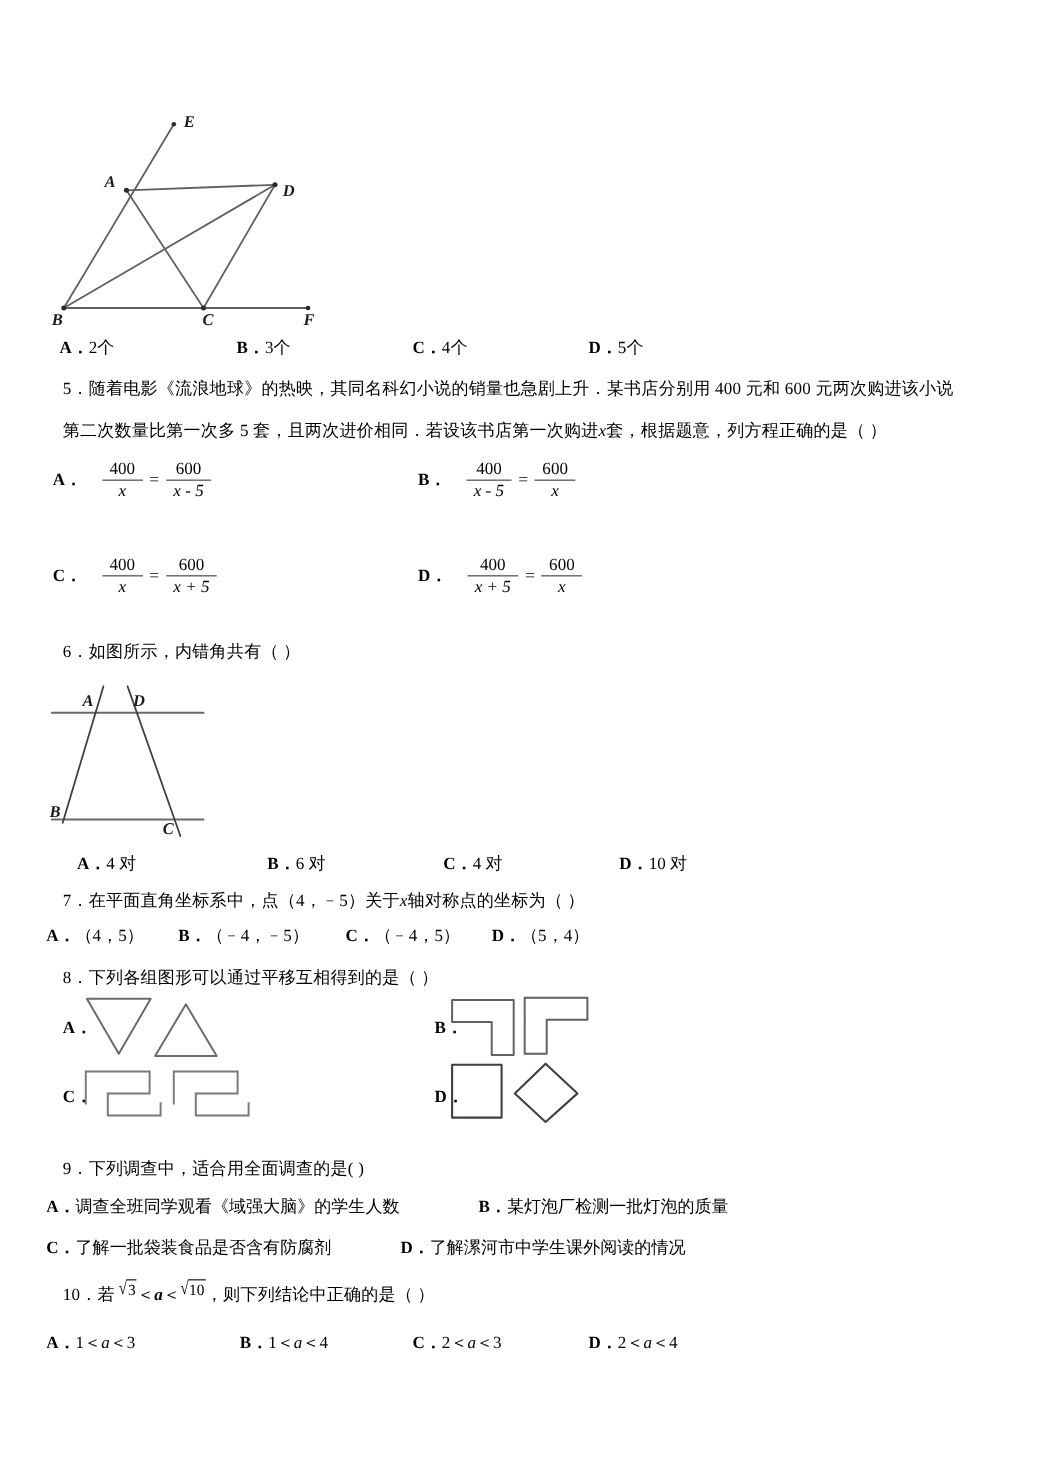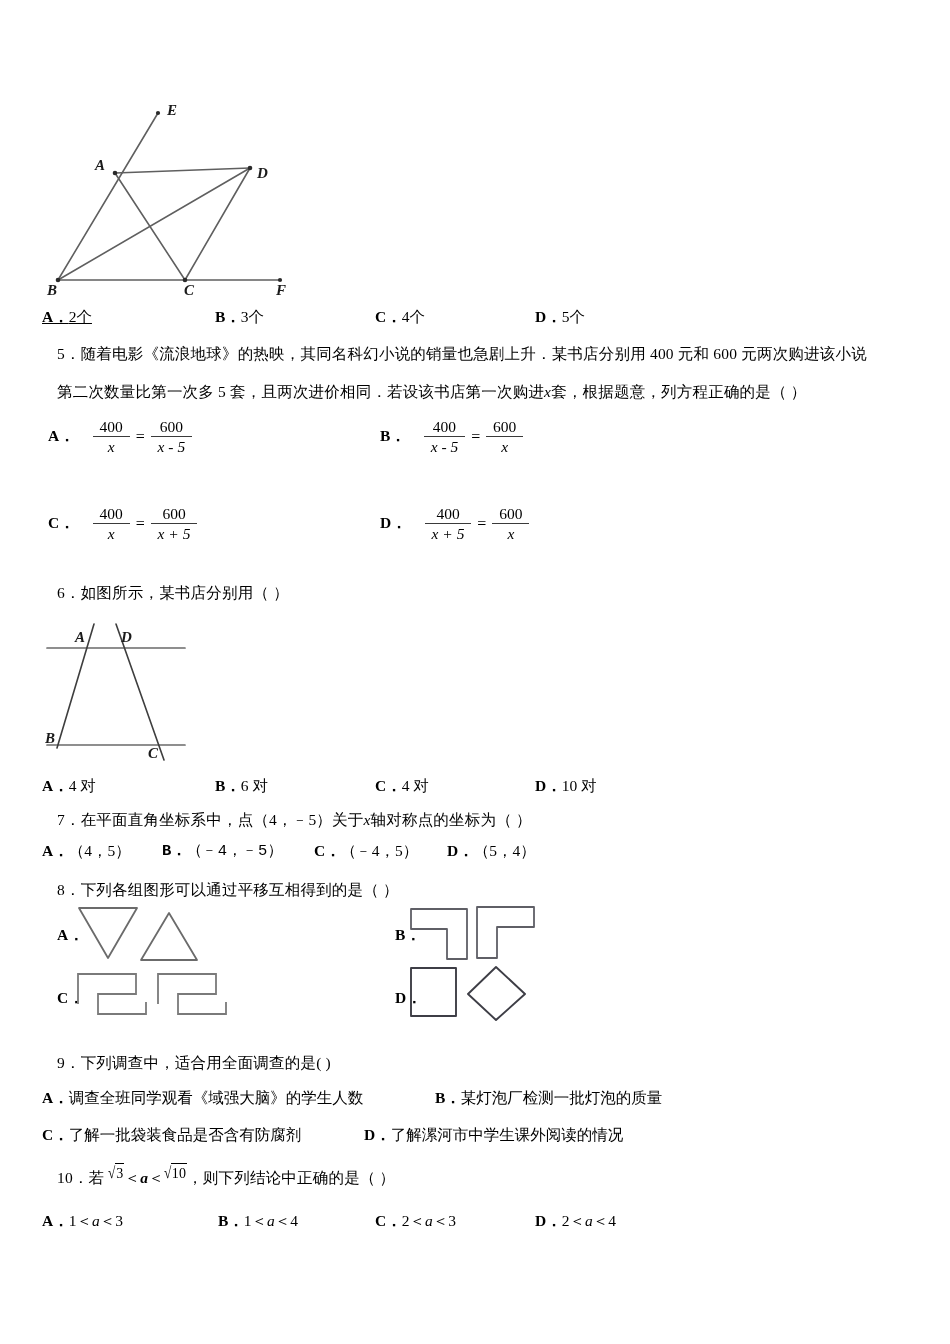--- a/index.html
+++ b/index.html
@@ -160,21 +160,21 @@
       <text x="122" y="20">E</text>
       <text x="50" y="75">A</text>
       <text x="212" y="83">D</text>
       <text x="2" y="200">B</text>
       <text x="139" y="200">C</text>
       <text x="231" y="200">F</text>
     </svg>
   </div>
 
   <div class="optrow" style="top:306px;">
-    <span class="opt" style="left:0px;text-decoration:underline;">
+    <span class="opt" style="left:12px;">
       <span class="opt-label">A．</span><span>2个</span>
     </span>
     <span class="opt" style="left:173px;">
       <span class="opt-label">B．</span><span>3个</span>
     </span>
     <span class="opt" style="left:333px;font-family:Liberation Serif, serif;">
       <span class="opt-label">C．</span><span>4个</span>
     </span>
     <span class="opt" style="left:493px;font-family:Liberation Serif, serif;">
       <span class="opt-label">D．</span><span>5个</span>
@@ -234,21 +234,21 @@
       <span class="den">x + 5</span>
     </span>
     <span class="eqsign">=</span>
     <span class="frac">
       <span class="num">600</span>
       <span class="den">x</span>
     </span>
   </div>
 
   <div class="qline" style="left:42px; top:583px;">
-    <span>6．</span><span>如图所示，某书店分别用（       ）</span>
+    <span>6．</span><span>如图所示，内错角共有（       ）</span>
   </div>
 
   <div class="fig" style="left:45px; top:612px; width:160px; height:150px;">
     <svg width="160" height="150" viewBox="0 0 160 150">
       <g stroke="#6a6a6a" stroke-width="1.7" fill="none" stroke-linecap="round">
 
         <line x1="2" y1="36" x2="140" y2="36"></line>
 
         <line x1="2" y1="133" x2="140" y2="133"></line>
       </g>
@@ -260,21 +260,21 @@
       </g>
       <g font-family="'Liberation Serif', serif" font-style="italic" font-size="14" fill="#1a1a1a">
         <text x="30" y="30">A</text>
         <text x="76" y="30">D</text>
         <text x="0" y="131">B</text>
         <text x="103" y="146">C</text>
       </g>
     </svg>
   </div>
 
-  <div class="optrow" style="top:775px;">
+  <div class="optrow" style="top:775px;margin-left:28px;">
     <span class="opt" style="left:0px;">
       <span class="opt-label">A．</span><span>4 对</span>
     </span>
     <span class="opt" style="left:173px;">
       <span class="opt-label">B．</span><span>6 对</span>
     </span>
     <span class="opt" style="left:333px;">
       <span class="opt-label">C．</span><span>4 对</span>
     </span>
     <span class="opt" style="left:493px;">
@@ -283,21 +283,21 @@
   </div>
 
   <div class="qline" style="left:42px; top:810px;">
     <span>7．</span><span>在平面直角坐标系中，点（4，﹣5）关于</span><span class="ital">x</span><span>轴对称点的坐标为（  ）</span>
   </div>
 
   <div class="optrow" style="top:840px;">
     <span class="opt" style="left:0px;">
       <span class="opt-label">A．</span><span>（4，5）</span>
     </span>
-    <span class="opt" style="left:120px;font-family:Liberation Mono, monospace;">
+    <span class="opt" style="left:120px;">
       <span class="opt-label">B．</span><span>（﹣4，﹣5）</span>
     </span>
     <span class="opt" style="left:272px;">
       <span class="opt-label">C．</span><span>（﹣4，5）</span>
     </span>
     <span class="opt" style="left:405px;">
       <span class="opt-label">D．</span><span>（5，4）</span>
     </span>
   </div>
 

